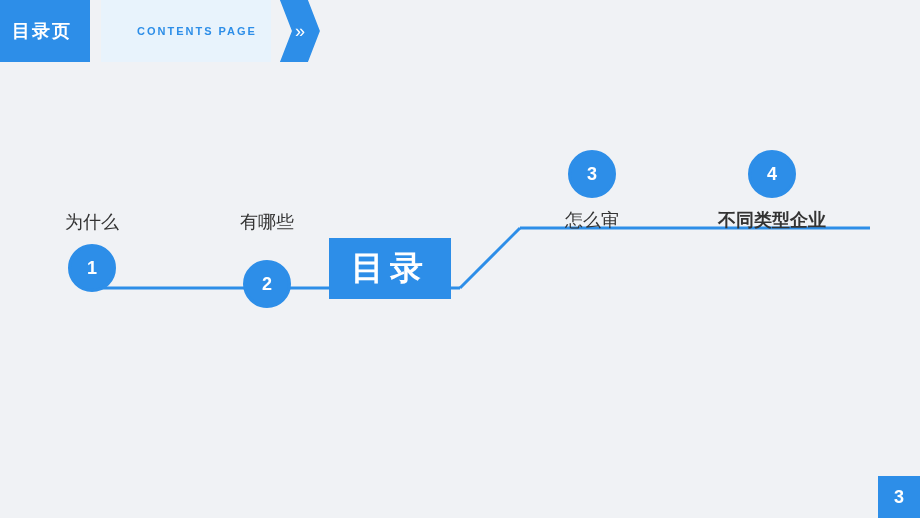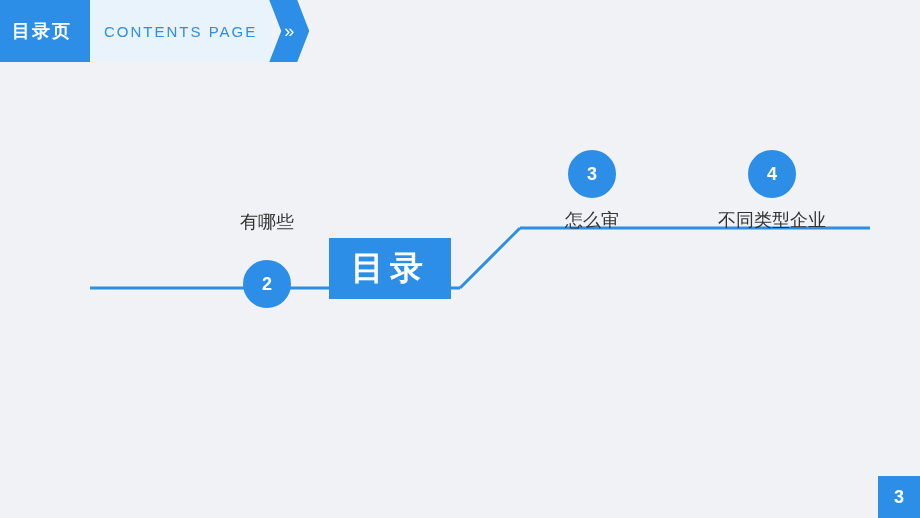--- a/index.html
+++ b/index.html
@@ -14,20 +14,21 @@
 
     
     .header {
       position: absolute;
       top: 0;
       left: 0;
       width: 100%;
       height: 62px;
       display: flex;
       align-items: center;
+      gap: 11px;
     }
     .header-blue-bar {
       background: #2d8ee8;
       height: 100%;
       width: 90px;
       display: flex;
       align-items: center;
       padding-left: 12px;
     }
     .header-chinese {
@@ -38,23 +39,24 @@
     }
     .header-light-bar {
       background: #e8f3fc;
       height: 100%;
       display: flex;
       align-items: center;
       padding: 0 14px;
     }
     .header-english {
       color: #2d8ee8;
-      font-size: 15px;
-      font-weight: normal;
+      font-size: 11px;
+      font-weight: bold;
       letter-spacing: 2px;
+      margin-left: 22px;
     }
     .header-chevron {
       background: #2d8ee8;
       height: 100%;
       width: 40px;
       display: flex;
       align-items: center;
       justify-content: center;
       clip-path: polygon(0 0, 70% 0, 100% 50%, 70% 100%, 0 100%, 30% 50%);
       margin-left: -2px;
@@ -182,20 +184,26 @@
 <div class="timeline-container">
   <svg class="timeline-svg" viewBox="0 0 920 220" xmlns="http://www.w3.org/2000/svg">
 
     <line x1="90" y1="158" x2="460" y2="158" stroke="#2d8ee8" stroke-width="3"></line>
 
     <line x1="460" y1="158" x2="520" y2="98" stroke="#2d8ee8" stroke-width="3"></line>
 
     <line x1="520" y1="98" x2="870" y2="98" stroke="#2d8ee8" stroke-width="3"></line>
   </svg>
 
+  <div class="timeline-item item-1" style="top: 80px; left: 65px; align-items: center;">
+    <div class="item-label">为什么</div>
+    <div class="item-circle">
+      <span>1</span>
+    </div>
+  </div>
 
   <div class="timeline-item item-2" style="top: 80px; left: 240px; align-items: center; gap: 16px;">
     <div class="item-label">有哪些</div>
     <div class="item-circle">
       <span>2</span>
     </div>
   </div>
 
   <div class="center-box">目录</div>
 
@@ -203,19 +211,19 @@
     <div class="item-circle">
       <span>3</span>
     </div>
     <div class="item-label" style="margin-top:10px; margin-bottom:8px;">怎么审</div>
   </div>
 
   <div class="timeline-item item-4" style="top: 20px; left: 718px; align-items: center;">
     <div class="item-circle">
       <span>4</span>
     </div>
-    <div class="item-label" style="margin-top:10px; margin-bottom:0;">不同类型企业</div>
+    <div class="item-label" style="margin-top:10px; margin-bottom:0;font-weight:bold;">不同类型企业</div>
   </div>
 </div>
 
 <div class="page-number">
   <span>3</span>
 </div>
 
 </body></html>

